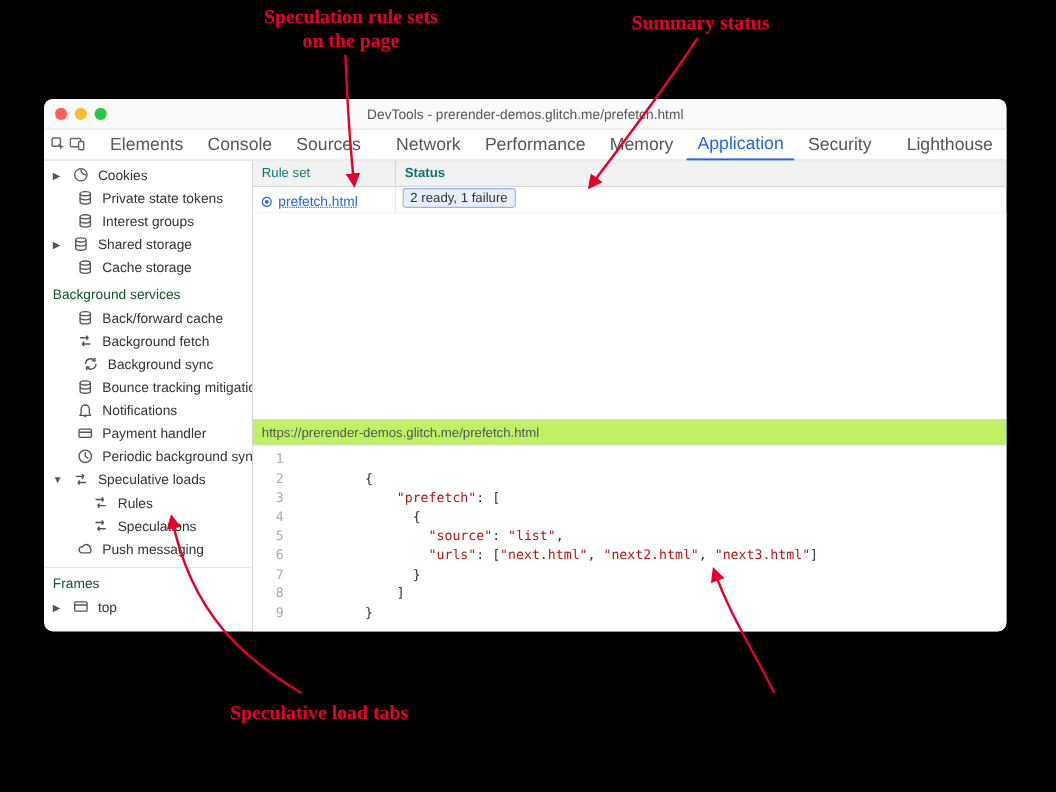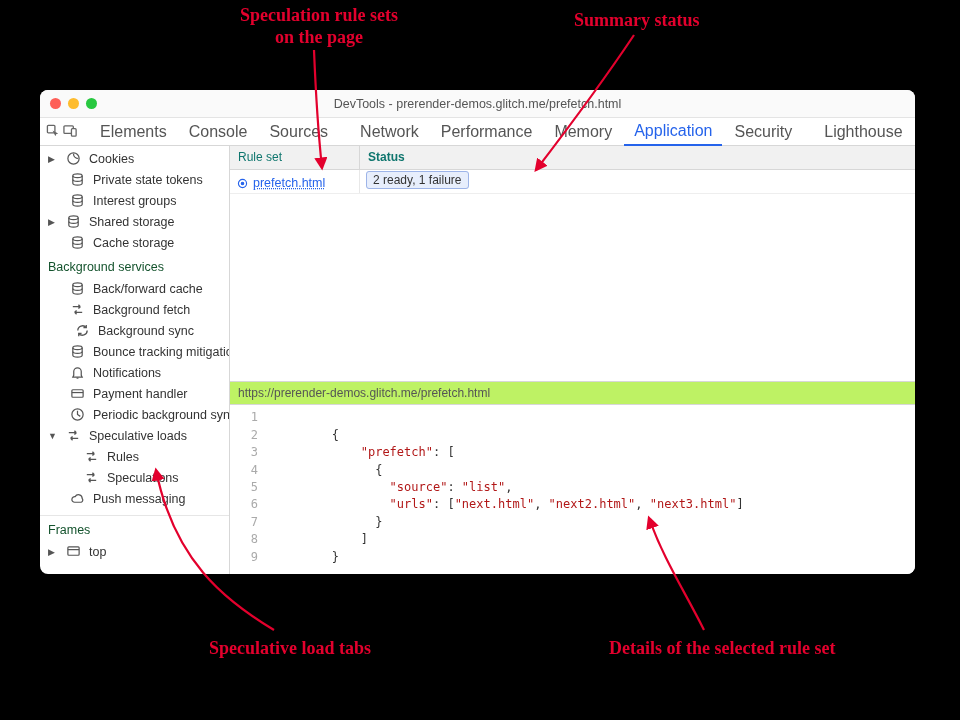--- a/index.html
+++ b/index.html
@@ -143,21 +143,20 @@
   .codebody { padding:4px 8px 8px; white-space:pre; line-height:1.45; color:#333; }
   .t-str { color:#b21818; }
 </style>
 </head>
 <body>
 
 <div class="annotations">
   <div class="anno-text" style="left:185px; top:5px; width:240px;">Speculation rule sets<br>on the page</div>
   <div class="anno-text" style="left:560px; top:10px;">Summary status</div>
   <div class="anno-text" style="left:195px; top:638px;">Speculative load tabs</div>
-  <div class="anno-text" style="left:595px; top:638px;">Details of the selected rule set</div>
 
   <svg class="anno-svg" width="960" height="720">
     <defs>
       <marker id="arrow" viewBox="0 0 10 10" refX="8" refY="5" markerWidth="6" markerHeight="6" orient="auto-start-reverse">
         <path d="M 0 0 L 10 5 L 0 10 z" fill="#e3002d"></path>
       </marker>
     </defs>
 
     <path d="M 300 50 C 302 100, 305 140, 308 168" stroke="#e3002d" stroke-width="2.2" fill="none" marker-end="url(#arrow)"></path>
 

